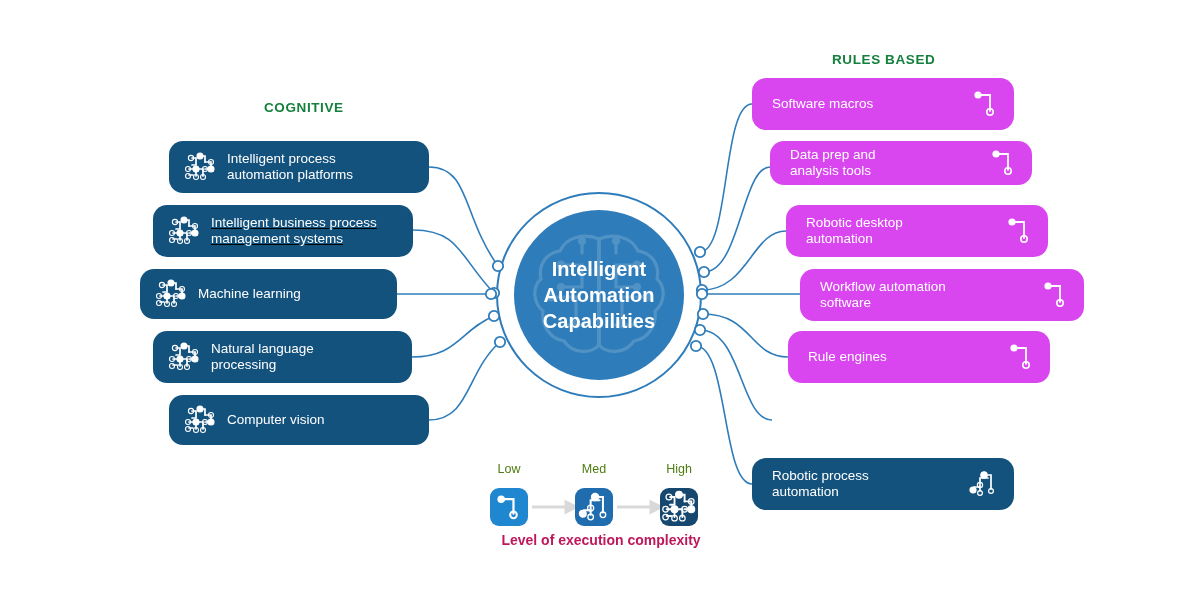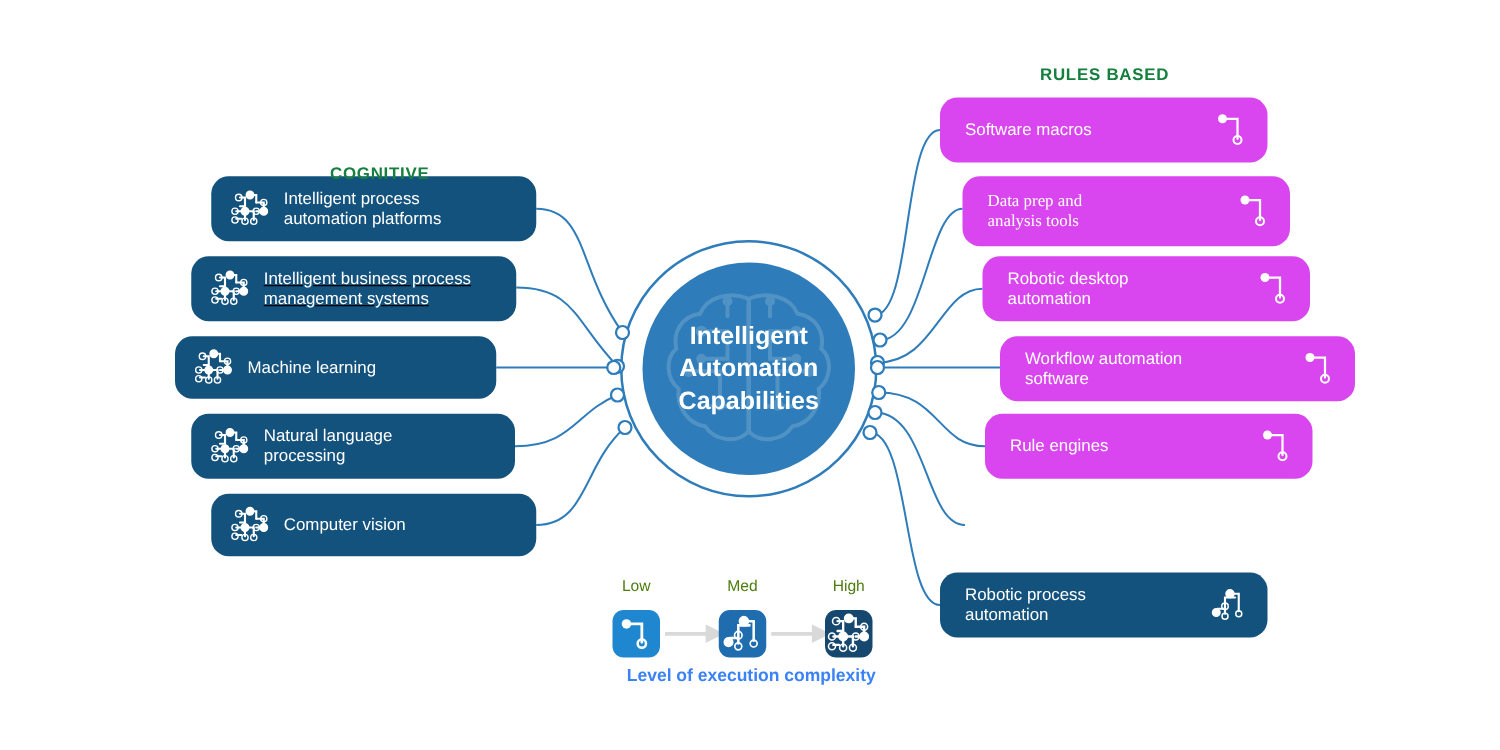--- a/index.html
+++ b/index.html
@@ -6,21 +6,21 @@
   body{width:1200px;height:600px;overflow:hidden;
        font-family:"Liberation Sans","DejaVu Sans",sans-serif;}
   #stage{position:relative;width:1200px;height:600px;background:#fff;}
   .svg-layer{position:absolute;left:0;top:0;width:1200px;height:600px;}
   #connectors{z-index:1;}
   #nodes-layer{z-index:4;pointer-events:none;}
 
   
   .section-head{position:absolute;z-index:5;font-weight:bold;font-size:13.5px;
                 letter-spacing:.6px;color:#15803d;white-space:nowrap;}
-  #head-cog{left:264px;top:131px;}
+  #head-cog{left:264px;top:100px;}
   #head-rules{left:832px;top:52px;}
 
   
   .cap-box{position:absolute;z-index:3;border-radius:14px;display:flex;
            align-items:center;box-sizing:border-box;}
   .cap-box.navy{background:#14527E;}
   .cap-box.blue{background:#d946ef;}
   .cap-label{color:#ffffff;font-size:13.5px;line-height:16.5px;
              font-weight:500;white-space:pre-line;}
   .cap-ico{flex:0 0 auto;display:block;}
@@ -52,21 +52,21 @@
   .lg-cap{position:absolute;top:0px;font-size:12.5px;color:#4d7c0f;
           text-align:center;width:60px;}
   #lg-low{left:0px;background:#1F86D0;}
   #lg-med{left:85px;background:#1F6DAF;}
   #lg-high{left:170px;background:#16486F;}
   #lgc-low{left:-11px;}
   #lgc-med{left:74px;}
   #lgc-high{left:159px;}
   #legend .arrows{position:absolute;left:0;top:0;}
   #legend-caption{position:absolute;left:-9px;top:70px;width:240px;
-                  text-align:center;font-size:14px;font-weight:bold;color:#3b82f6;
+                  text-align:center;font-size:14px;font-weight:bold;color:#be185d;
                   white-space:nowrap;}
 </style>
 </head>
 <body>
 
 <div id="stage">
 
   <svg class="svg-layer" id="connectors" viewBox="0 0 1200 600">
     <g fill="none" stroke="#2E7CBA" stroke-width="1.6">
 
@@ -285,21 +285,21 @@
 
   <div class="cap-box right blue" style="left:752px;top:78px;width:262px;height:52px;">
     <div class="cap-label">Software macros</div>
     <svg class="cap-ico" width="30" height="34" viewBox="0 0 30 34">
       <path d="M9,8 L20,8 L20,24" fill="none" stroke="#fff" stroke-width="1.8" stroke-linecap="round"></path>
       <circle cx="8" cy="8" r="3.6" fill="#fff"></circle>
       <circle cx="20" cy="25" r="3.2" fill="none" stroke="#fff" stroke-width="1.6"></circle>
     </svg>
   </div>
 
-  <div class="cap-box right blue" style="left:770px;top:141px;width:262px;height:56px;font-family:Liberation Serif, serif;">
+  <div class="cap-box right blue" style="left:770px;top:141px;width:262px;height:44px;">
     <div class="cap-label">Data prep and
 analysis tools</div>
     <svg class="cap-ico" width="30" height="34" viewBox="0 0 30 34">
       <path d="M9,8 L20,8 L20,24" fill="none" stroke="#fff" stroke-width="1.8" stroke-linecap="round"></path>
       <circle cx="8" cy="8" r="3.6" fill="#fff"></circle>
       <circle cx="20" cy="25" r="3.2" fill="none" stroke="#fff" stroke-width="1.6"></circle>
     </svg>
   </div>
 
   <div class="cap-box right blue" style="left:786px;top:205px;width:262px;height:52px;">

